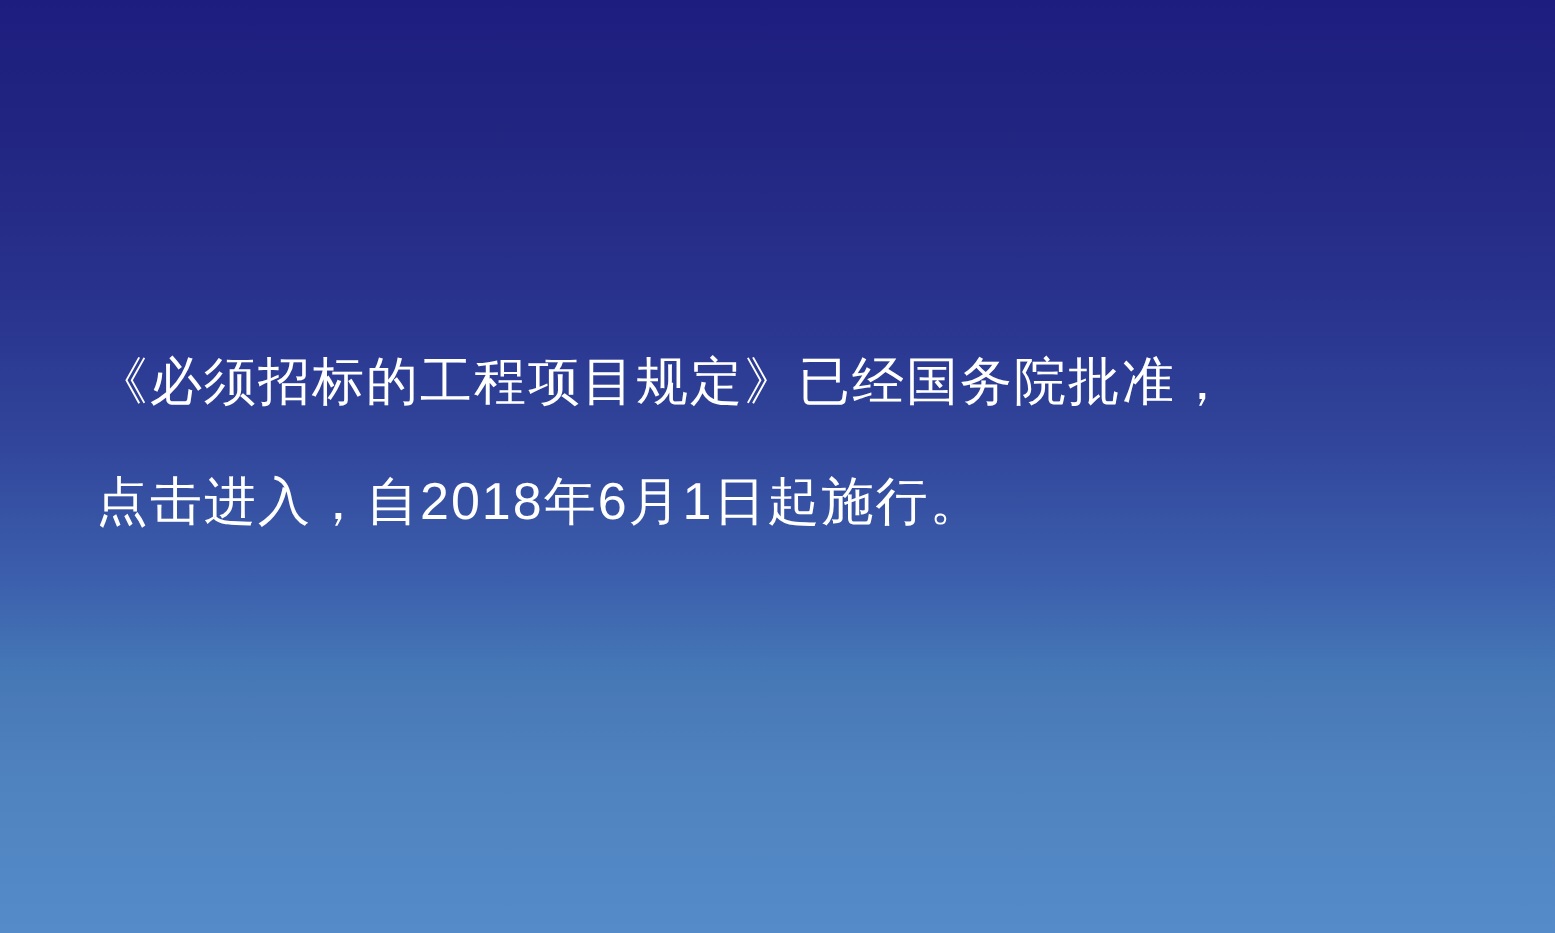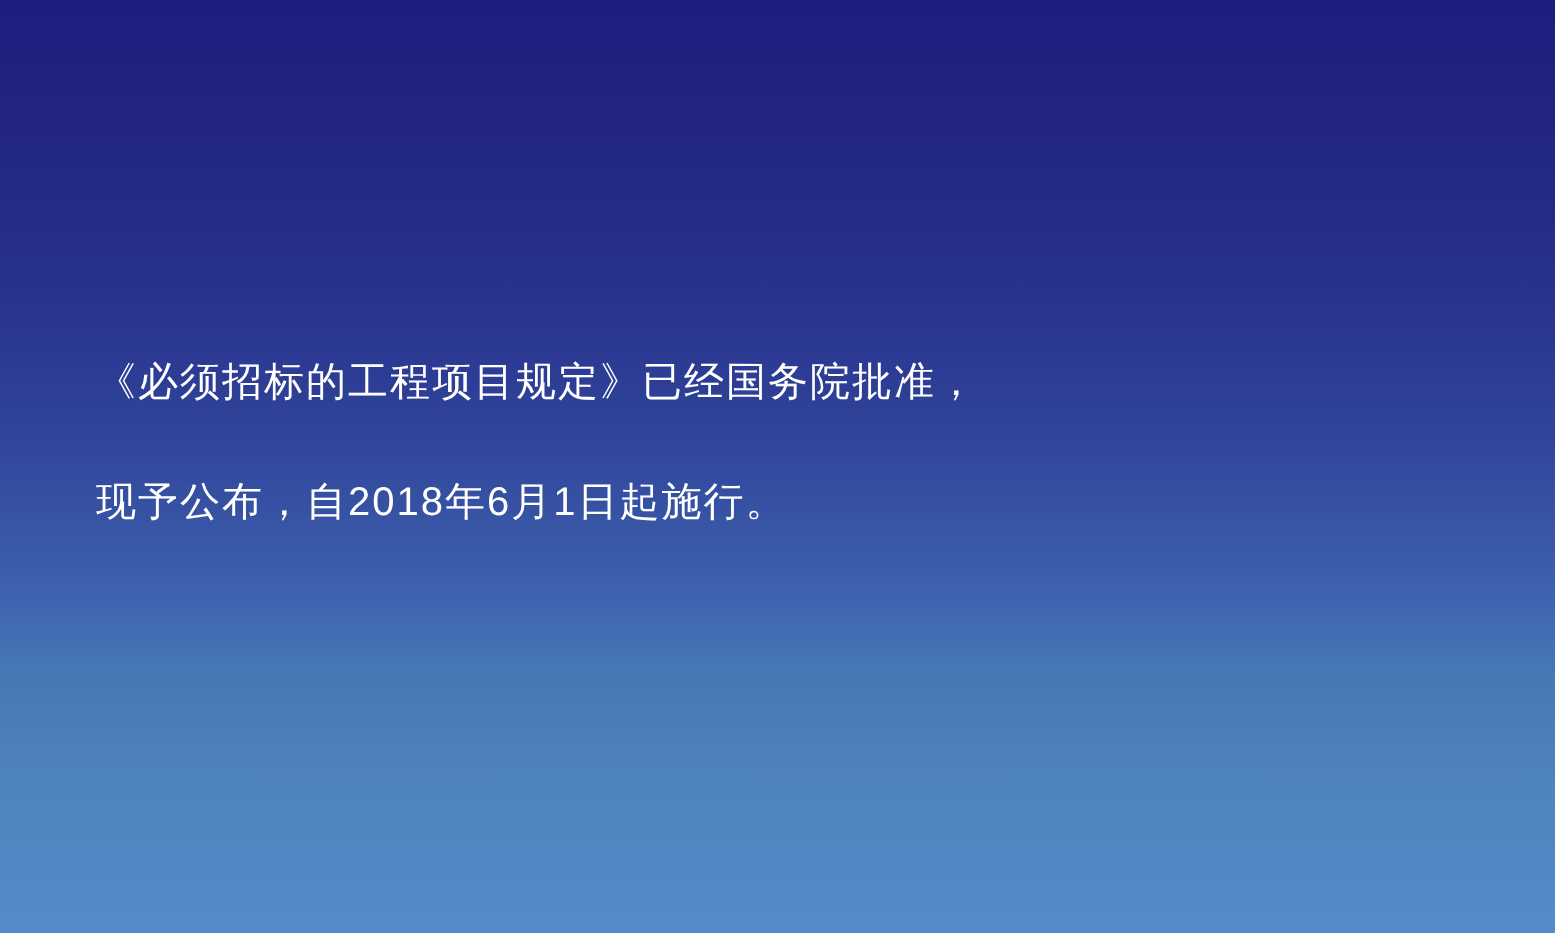--- a/index.html
+++ b/index.html
@@ -34,21 +34,21 @@
 
   .copy-block {
     position: absolute;
     left: 96px;
     top: 322px;
     width: 1380px;
   }
 
   .copy-line {
     color: #ffffff;
-    font-size: 40px;
+    font-size: 52px;
     line-height: 120px;
     font-weight: 500;
     letter-spacing: 2px;
     white-space: nowrap;
     text-rendering: geometricPrecision;
   }
 
   .cta {
     position: absolute;
     left: 1011px;
@@ -64,17 +64,17 @@
     user-select: none;
   }
 </style>
 </head>
 <body>
 
 <div class="banner">
 
   <div class="copy-block">
     <div class="copy-line">《必须招标的工程项目规定》已经国务院批准，</div>
-    <div class="copy-line">现予公布，自2018年6月1日起施行。</div>
+    <div class="copy-line">点击进入，自2018年6月1日起施行。</div>
   </div>
 
 
 </div>
 
 </body></html>

